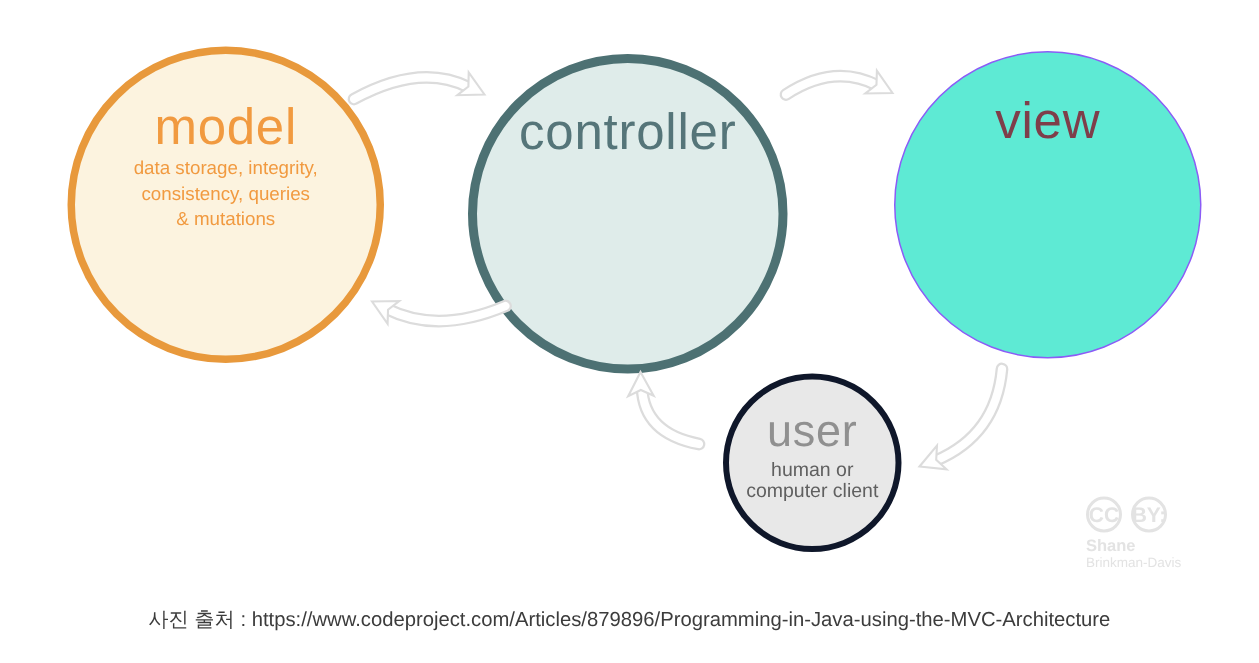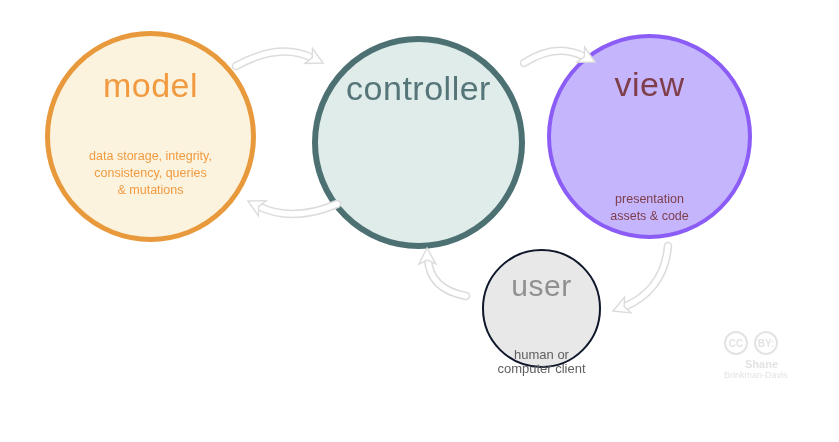--- a/index.html
+++ b/index.html
@@ -9,21 +9,20 @@
   .canvas { position: absolute; inset: 0; width: 839px; height: 442px; background: #ffffff; }
 
   .node {
     position: absolute;
     border-radius: 50%;
     display: flex;
     flex-direction: column;
     align-items: center;
     text-align: center;
     z-index: 1;
-    gap: 44px;
   }
   .node-title { font-weight: 400; letter-spacing: 0.5px; white-space: nowrap; }
   .node-body  { white-space: pre-line; }
 
   
   .node-model {
     left: 45px; top: 31px; width: 211px; height: 211px;
     background: #FCF3DF; border: 5px solid #E8993C;
   }
   .node-model .node-title { padding-top: 30px; font-size: 34px; line-height: 38px; color: #F19A40; }
@@ -32,45 +31,45 @@
   
   .node-controller {
     left: 312px; top: 36px; width: 213px; height: 213px;
     background: #DFECEA; border: 6px solid #4D7173; text-align: right;
   }
   .node-controller .node-title { padding-top: 27px; font-size: 34px; line-height: 38px; color: #557579; }
   .node-controller .node-body  { margin-top: 28px; font-size: 12.5px; line-height: 17px; color: #557579; }
 
   
   .node-view {
-    left: 547px; top: 34px; width: 205px; height: 205px;
-    background: #c4b5fd; border: 4px solid #8b5cf6;
+    left: 596px; top: 34px; width: 205px; height: 205px;
+    background: #5eead4; border: 1px solid #8b5cf6;
   }
   .node-view .node-title { padding-top: 27px; font-size: 34px; line-height: 38px; color: #7E3E4A; }
   .node-view .node-body  { margin-top: 44px; font-size: 12.5px; line-height: 17px; color: #7E3E4A; }
 
   
   .node-user {
     left: 482px; top: 249px; width: 119px; height: 119px;
-    background: #E8E8E8; border: 2px solid #0f172a;
+    background: #E8E8E8; border: 4px solid #0f172a;
   }
   .node-user .node-title { padding-top: 19px; font-size: 30px; line-height: 31px; color: #909090; }
   .node-user .node-body  { margin-top: 3px; font-size: 13px; line-height: 14px; color: #606060; }
 
   .arrow-layer { position: absolute; inset: 0; z-index: 2; pointer-events: none; }
 
   
   .cc-badge { position: absolute; left: 724px; top: 331px; z-index: 1; color: #E3E3E3; }
   .cc-circles { display: flex; gap: 6px; }
   .cc-circle {
     width: 24px; height: 24px; border: 2.5px solid #E3E3E3; border-radius: 50%;
     display: flex; align-items: center; justify-content: center;
-    font-size: 10px; font-weight: 700; letter-spacing: 0;
+    font-size: 14px; font-weight: 700; letter-spacing: 0;
   }
-  .cc-author1 { margin-top: 4px; font-size: 11px; font-weight: 700; line-height: 11px; margin-left: 21px; }
+  .cc-author1 { margin-top: 4px; font-size: 11px; font-weight: 700; line-height: 11px; }
   .cc-author2 { margin-top: 1px; font-size: 9px; font-weight: 400; line-height: 9px; white-space: nowrap; }
 
   
   .caption {
     position: absolute; left: 0; right: 0; top: 404px;
     text-align: center; font-size: 13.5px; color: #3C3C3C; z-index: 1;
   }
 </style>
 </head>
 <body>
@@ -83,22 +82,20 @@
 consistency, queries
 &amp; mutations</div>
   </div>
 
   <div class="node node-controller">
     <div class="node-title">controller</div>
   </div>
 
   <div class="node node-view">
     <div class="node-title">view</div>
-    <div class="node-body">presentation
-assets &amp; code</div>
   </div>
 
   <div class="node node-user">
     <div class="node-title">user</div>
     <div class="node-body">human or
 computer client</div>
   </div>
 
   <svg class="arrow-layer" width="839" height="442" viewBox="0 0 839 442">
     <defs>
@@ -140,14 +137,15 @@
 
   <div class="cc-badge">
     <div class="cc-circles">
       <span class="cc-circle">CC</span>
       <span class="cc-circle">BY:</span>
     </div>
     <div class="cc-author1">Shane</div>
     <div class="cc-author2">Brinkman-Davis</div>
   </div>
 
+  <div class="caption">사진 출처 : https://www.codeproject.com/Articles/879896/Programming-in-Java-using-the-MVC-Architecture</div>
 
 </div>
 
 </body></html>

